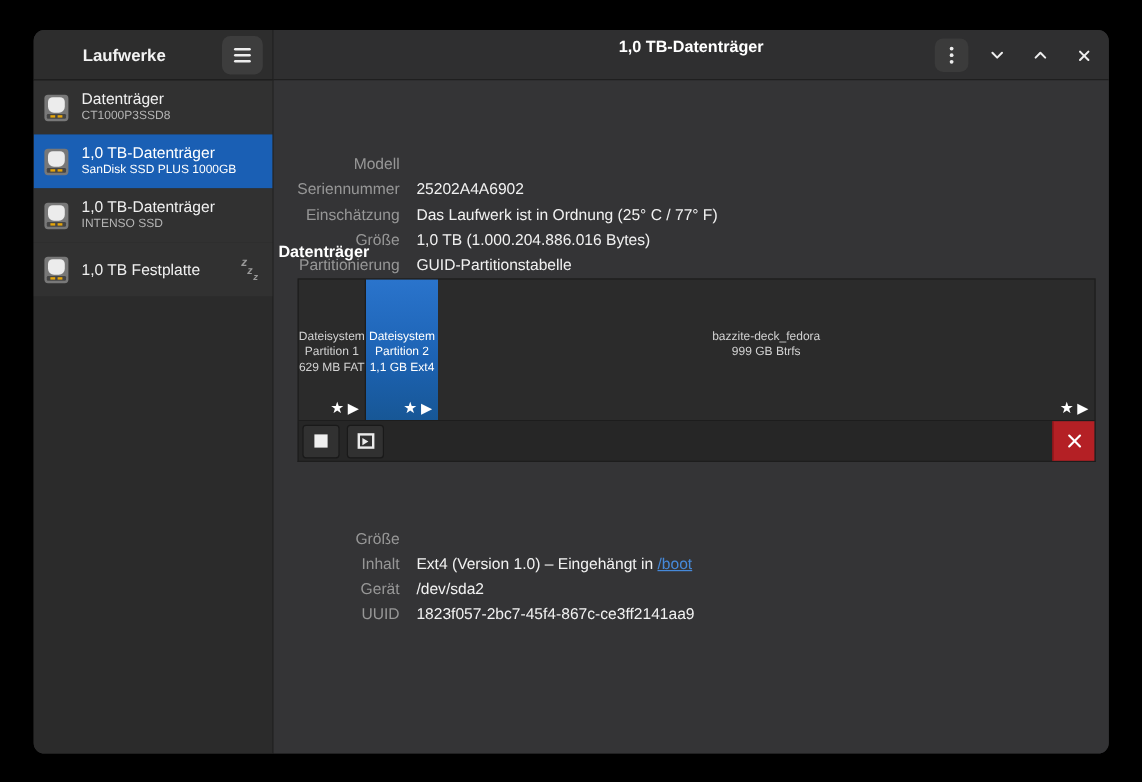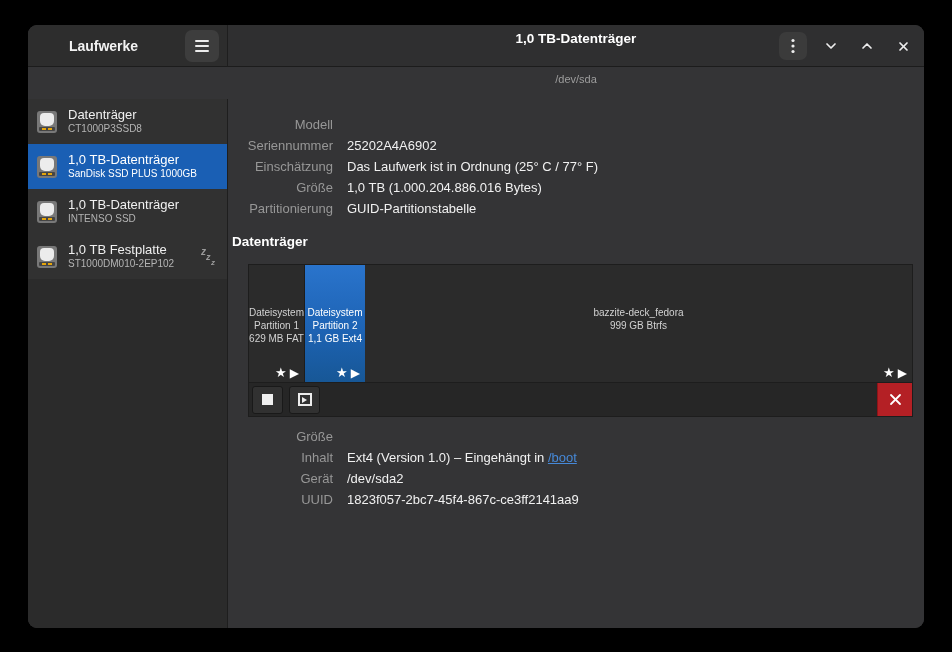--- a/index.html
+++ b/index.html
@@ -1,21 +1,21 @@
 <!DOCTYPE html>
 <html><head>
 <meta charset="utf-8">
 <style>
   * { margin:0; padding:0; box-sizing:border-box; }
   html,body { width:952px; height:652px; background:#000; overflow:hidden;
     font-family:"Liberation Sans","DejaVu Sans",sans-serif; }
 
   .window { position:absolute; left:28px; top:25px; width:896px; height:603px;
     background:#343436; border-radius:9px; overflow:hidden;
-    box-shadow:0 6px 22px rgba(0,0,0,.85); display:flex; flex-direction:column;gap:32px; }
+    box-shadow:0 6px 22px rgba(0,0,0,.85); display:flex; flex-direction:column; }
 
   
   .titlebar { display:flex; height:42px; flex:0 0 42px; }
   .sidebar-header { width:200px; flex:0 0 200px; background:#2d2d2d;
     border-right:1px solid #1e1e1e; border-bottom:1px solid #1c1c1c; position:relative; }
   .sidebar-title { position:absolute; left:0; right:48px; top:0; bottom:0;
     display:flex; align-items:center; justify-content:center;
     color:#f2f2f2; font-weight:bold; font-size:14px; }
   .menu-btn { position:absolute; right:8px; top:5px; width:34px; height:32px;
     background:#3d3d3d; border:none; border-radius:7px; display:flex;
@@ -62,21 +62,21 @@
   .zzz { position:relative; width:22px; height:24px; color:#9a9a9a;
     font-weight:bold; margin-right:6px; flex:0 0 22px; }
   .zzz span { position:absolute; font-style:italic; }
   .zzz .z1 { top:1px; left:2px; font-size:10px; }
   .zzz .z2 { top:7px; left:7px; font-size:9px; }
   .zzz .z3 { top:13px; left:12px; font-size:8px; }
 
   
   .main { flex:1; position:relative; background:#343436; }
 
-  .info-grid { position:absolute; left:4px; right:28px; }
+  .info-grid { position:absolute; left:4px; right:28px;margin-top:44px; }
   .info-grid.top { top:15px; }
   .info-grid.bottom { top:327px; }
   .irow { display:flex; height:21px; align-items:center; font-size:13px; }
   .irow .lbl { width:101px; flex:0 0 101px; text-align:right; color:#979797; }
   .irow .val { margin-left:14px; color:#f1f1f1; white-space:nowrap; }
   .irow .val a { color:#4689d9; text-decoration:underline; cursor:pointer; }
 
   .section-title { position:absolute; left:4px; top:135px; color:#ffffff;
     font-weight:bold; font-size:13.5px; }
 
@@ -206,21 +206,20 @@
       <div class="drive-row">
         <span class="drive-icon">
           <span class="frame"></span>
             <span class="platter"></span>
             <span class="strip"></span>
             <span class="pin1"></span>
             <span class="pin2"></span>
         </span>
         <span class="drive-texts">
           <div class="t1">1,0 TB Festplatte</div>
-          <div class="t2">ST1000DM010-2EP102</div>
         </span>
         <span class="zzz">
           <span class="z1">z</span>
             <span class="z2">z</span>
             <span class="z3">z</span>
         </span>
       </div>
 
     </div>
 

